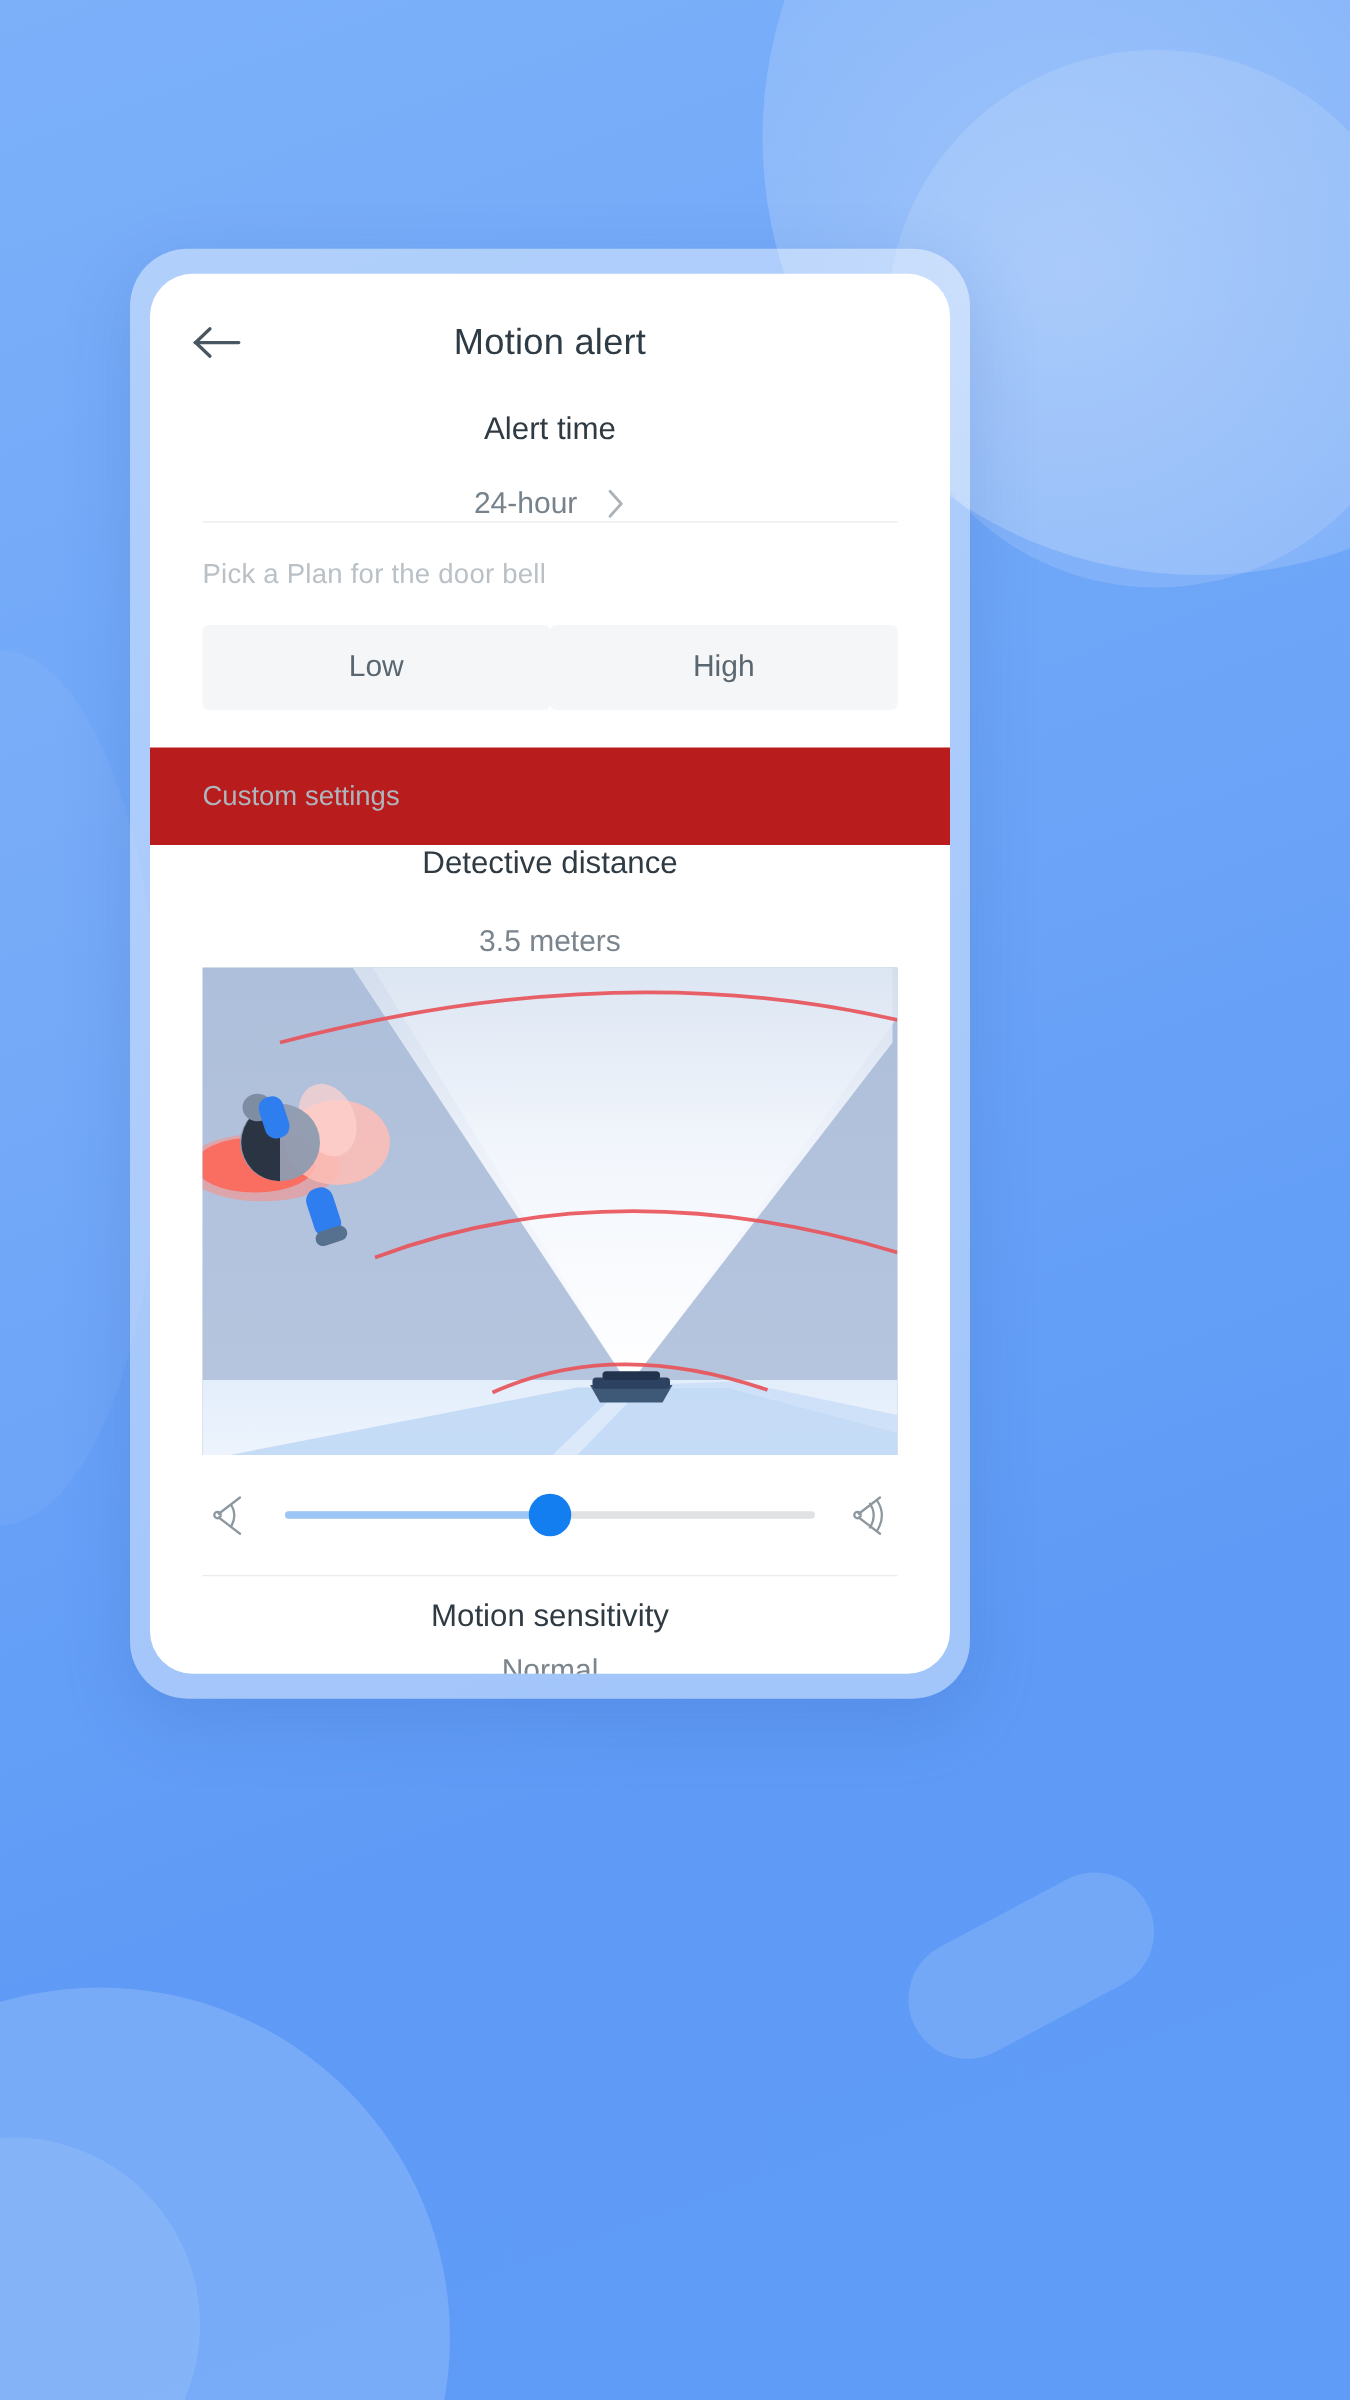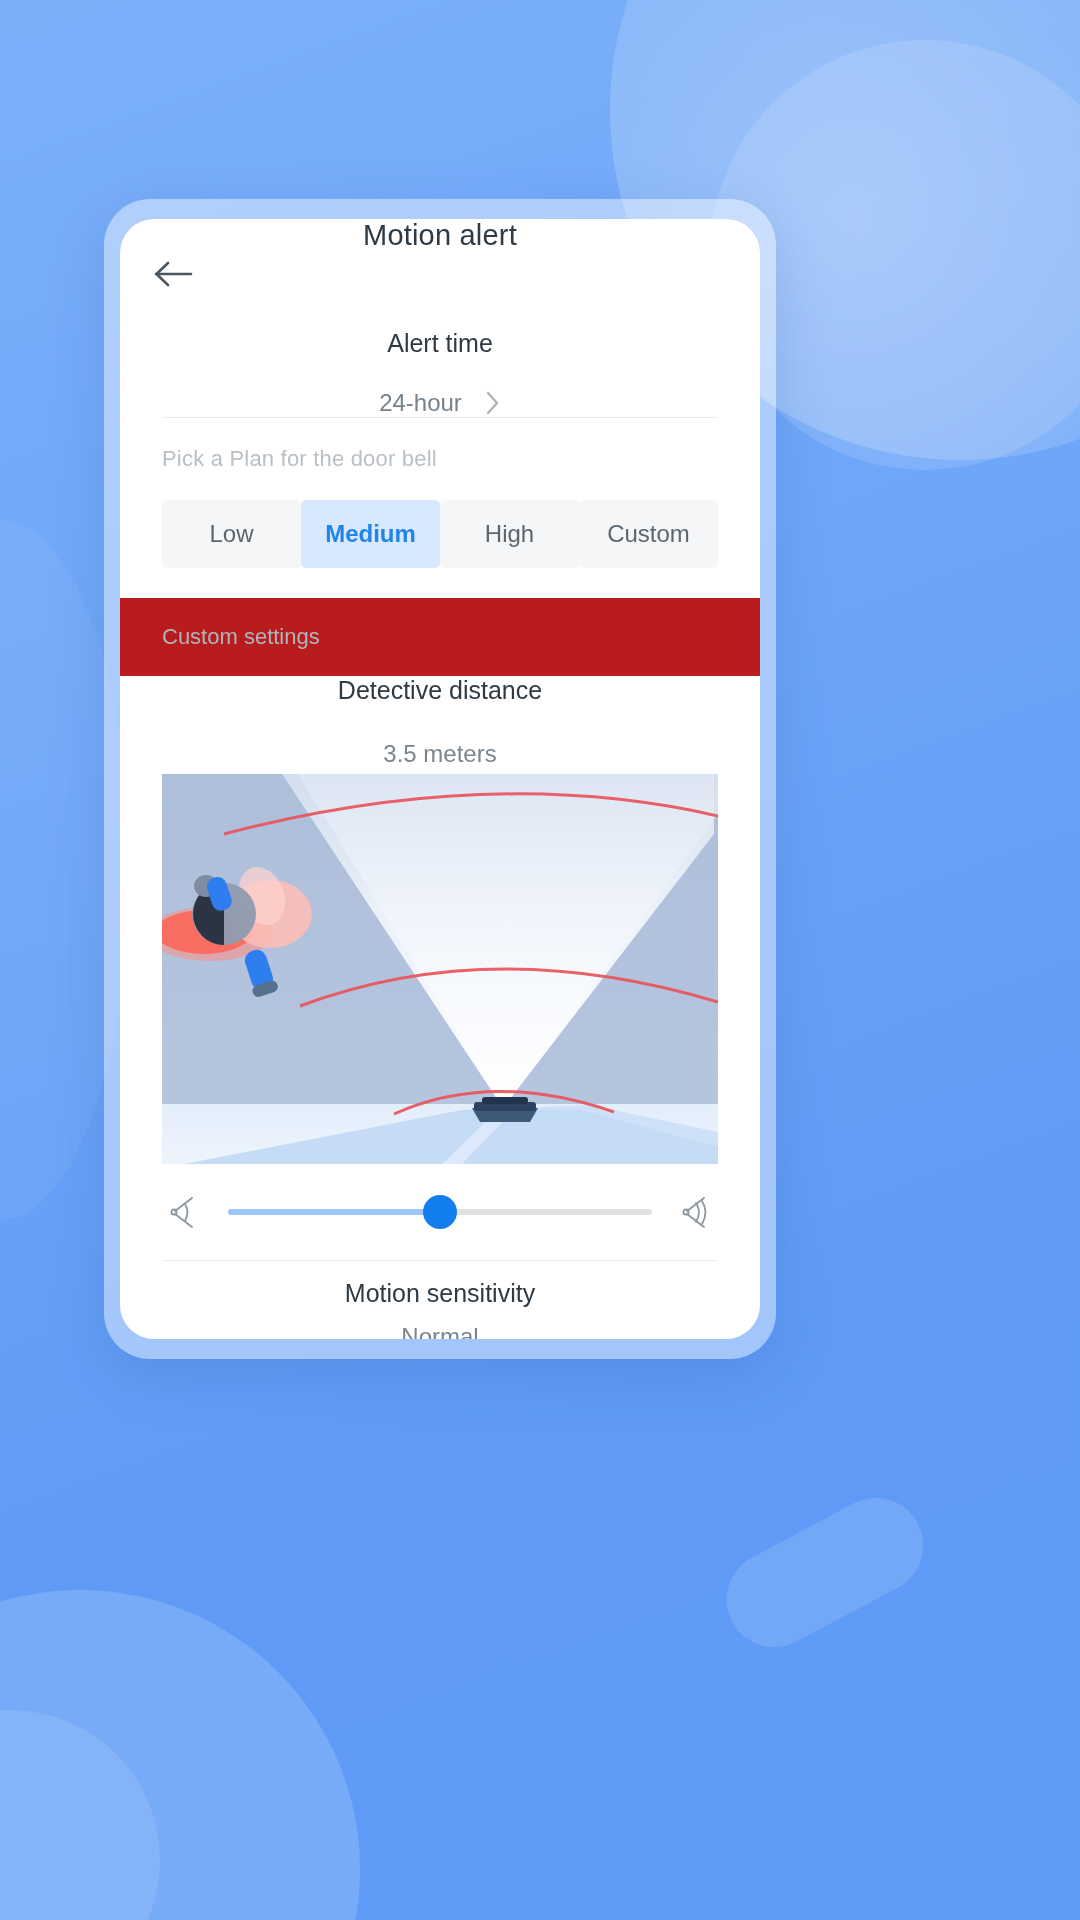--- a/index.html
+++ b/index.html
@@ -81,20 +81,21 @@
     background: #ffffff;
     border-radius: 34px;
     overflow: hidden;
   }
 
   
   .header {
     position: relative;
     height: 110px;
     display: flex;
+    align-items: center;
     justify-content: center;
   }
   .back-btn {
     position: absolute;
     left: 28px;
     top: 50%;
     transform: translateY(-50%);
     width: 52px; height: 52px;
     display: flex; align-items: center; justify-content: center;
     cursor: pointer;
@@ -270,23 +271,21 @@
       </svg>
     </div>
   </div>
 
   <div class="divider"></div>
 
   <div class="plan-sec pad">
     <div class="plan-hint">Pick a Plan for the door bell</div>
     <div class="tabs">
       <div class="tab">Low</div>
-      <div class="tab active">Medium</div>
       <div class="tab">High</div>
-      <div class="tab">Custom</div>
     </div>
   </div>
 
   <div class="band pad">Custom settings</div>
 
   <div class="row dist-row pad">
     <div class="dist-label">Detective distance</div>
     <div class="dist-value">3.5 meters</div>
   </div>
 

